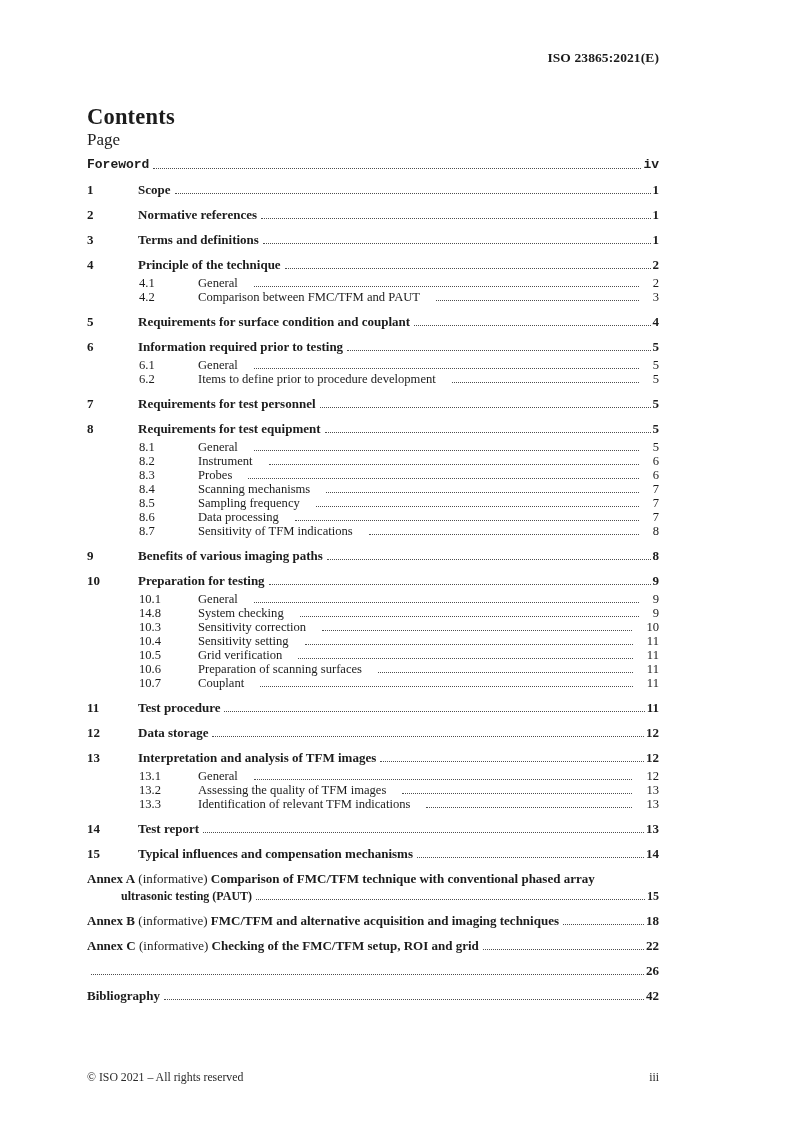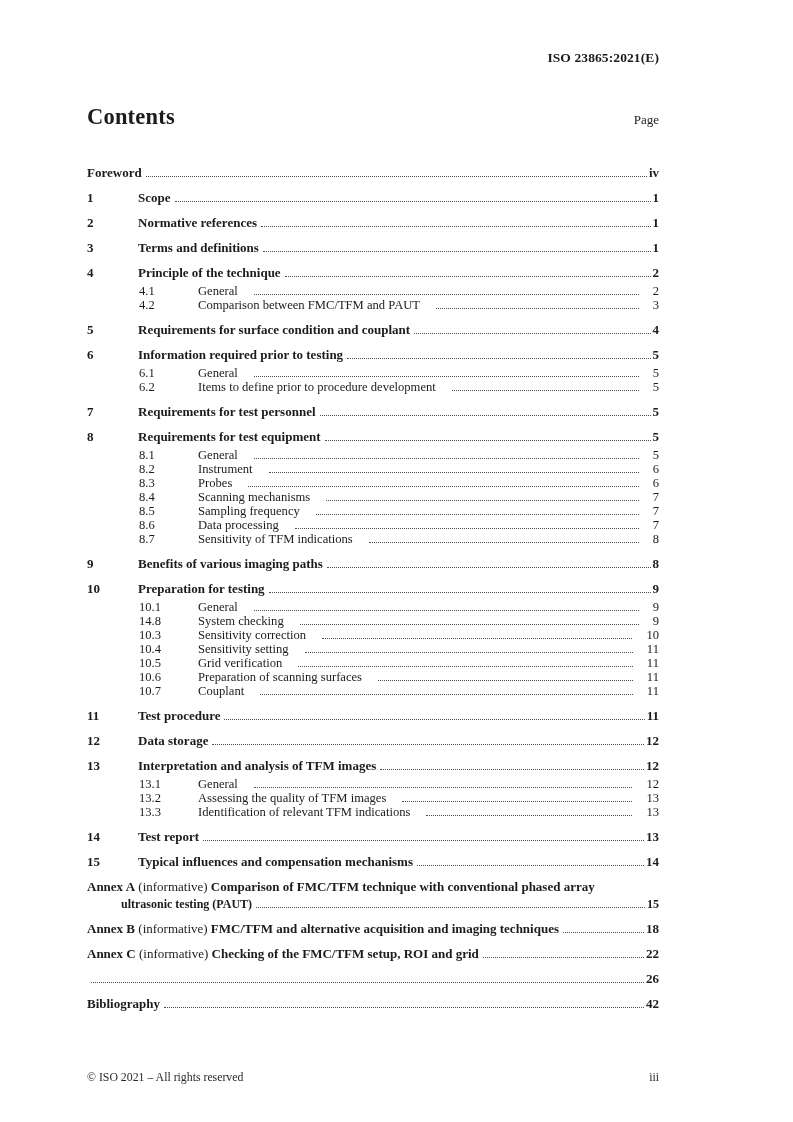--- a/index.html
+++ b/index.html
@@ -25,50 +25,50 @@
     letter-spacing: 0.1px;
   }
   .contents-head {
     position: absolute;
     top: 104px;
     left: 87px;
     right: 54px;
     display: flex;
     align-items: baseline;
     justify-content: space-between;
+    flex-direction: column;
   }
   .contents-head h1 {
     margin: 0;
     font-size: 22.5px;
     font-weight: bold;
     letter-spacing: 0.2px;
   }
   .page-col-label {
-    font-size: 13px;
+    font-size: 17px;
     color: #222;
-    margin-top: 7px;
   }
   .toc {
     position: absolute;
     top: 150px;
     left: 87px;
     right: 54px;
   }
   .row {
     display: flex;
     align-items: flex-end;
     line-height: 14px;
     font-size: 12.6px;
   }
   .row .t { white-space: nowrap; }
   .b { font-weight: bold; }
   .reg { font-weight: normal; }
   .row.chapter, .row.front, .row.annex1 { margin-top: 11px; font-size: 13px; }
   .row.front { font-weight: bold; }
-  .row.front.fw { margin-top: 16px; margin-bottom: 5px; }
+  .row.front.fw { margin-top: 8px; margin-bottom: 5px; font-family: Liberation Mono, monospace; }
   .row.chapter { font-weight: bold; }
   .row.sub { font-weight: normal; }
   .row.sub.firstsub { margin-top: 4px; }
   .row.annex2 { margin-top: 3px; font-size: 12px; padding-left: 34px; }
   .num-ch {
     flex: 0 0 51px;
     font-weight: bold;
   }
   .row.sub { padding-left: 52px; gap: 12px; }
   .num-sub { flex: 0 0 47px; }

